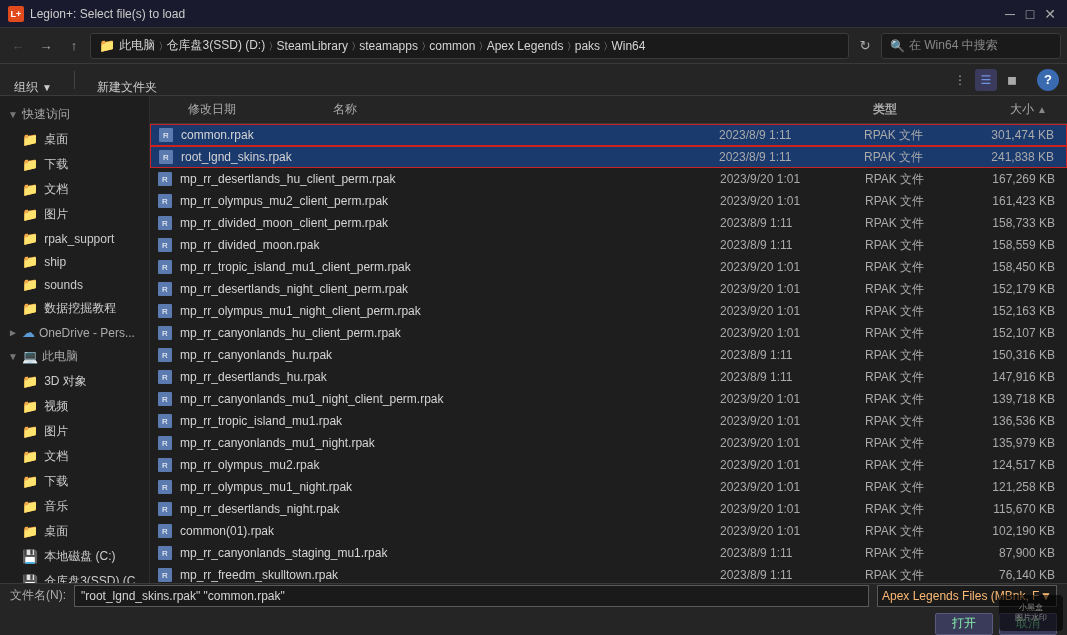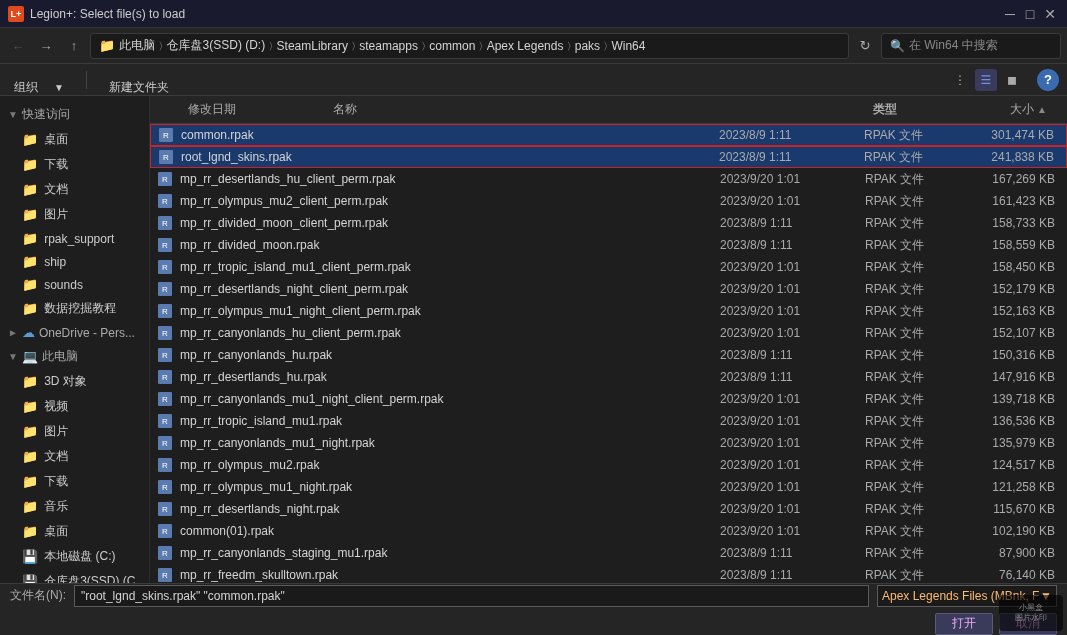--- a/index.html
+++ b/index.html
@@ -143,21 +143,21 @@
       border-bottom: 1px solid #3a3a3a;
     }
     .toolbar-btn {
       background: transparent;
       border: none;
       color: #ccc;
       font-size: 12px;
       cursor: pointer;
       display: flex;
       align-items: center;
-      gap: 16px;
+      gap: 4px;
       padding: 3px 6px;
       border-radius: 3px;
       margin-top: 16px;
     }
     .toolbar-sep {
       width: 1px;
       height: 18px;
       background: #444;
       margin: 0 4px;
     }
@@ -377,21 +377,21 @@
     #action-row {
       display: flex;
       justify-content: flex-end;
       gap: 6px;
     }
     .action-btn {
       height: 22px;
       padding: 0 16px;
       background: #3a3a5a;
       border: 1px solid #5a5a7a;
-      color: #f0abfc;
+      color: #86efac;
       font-size: 12px;
       cursor: pointer;
       border-radius: 2px;
     }
 
     
     #watermark {
       position: absolute;
       bottom: 4px;
       right: 4px;

